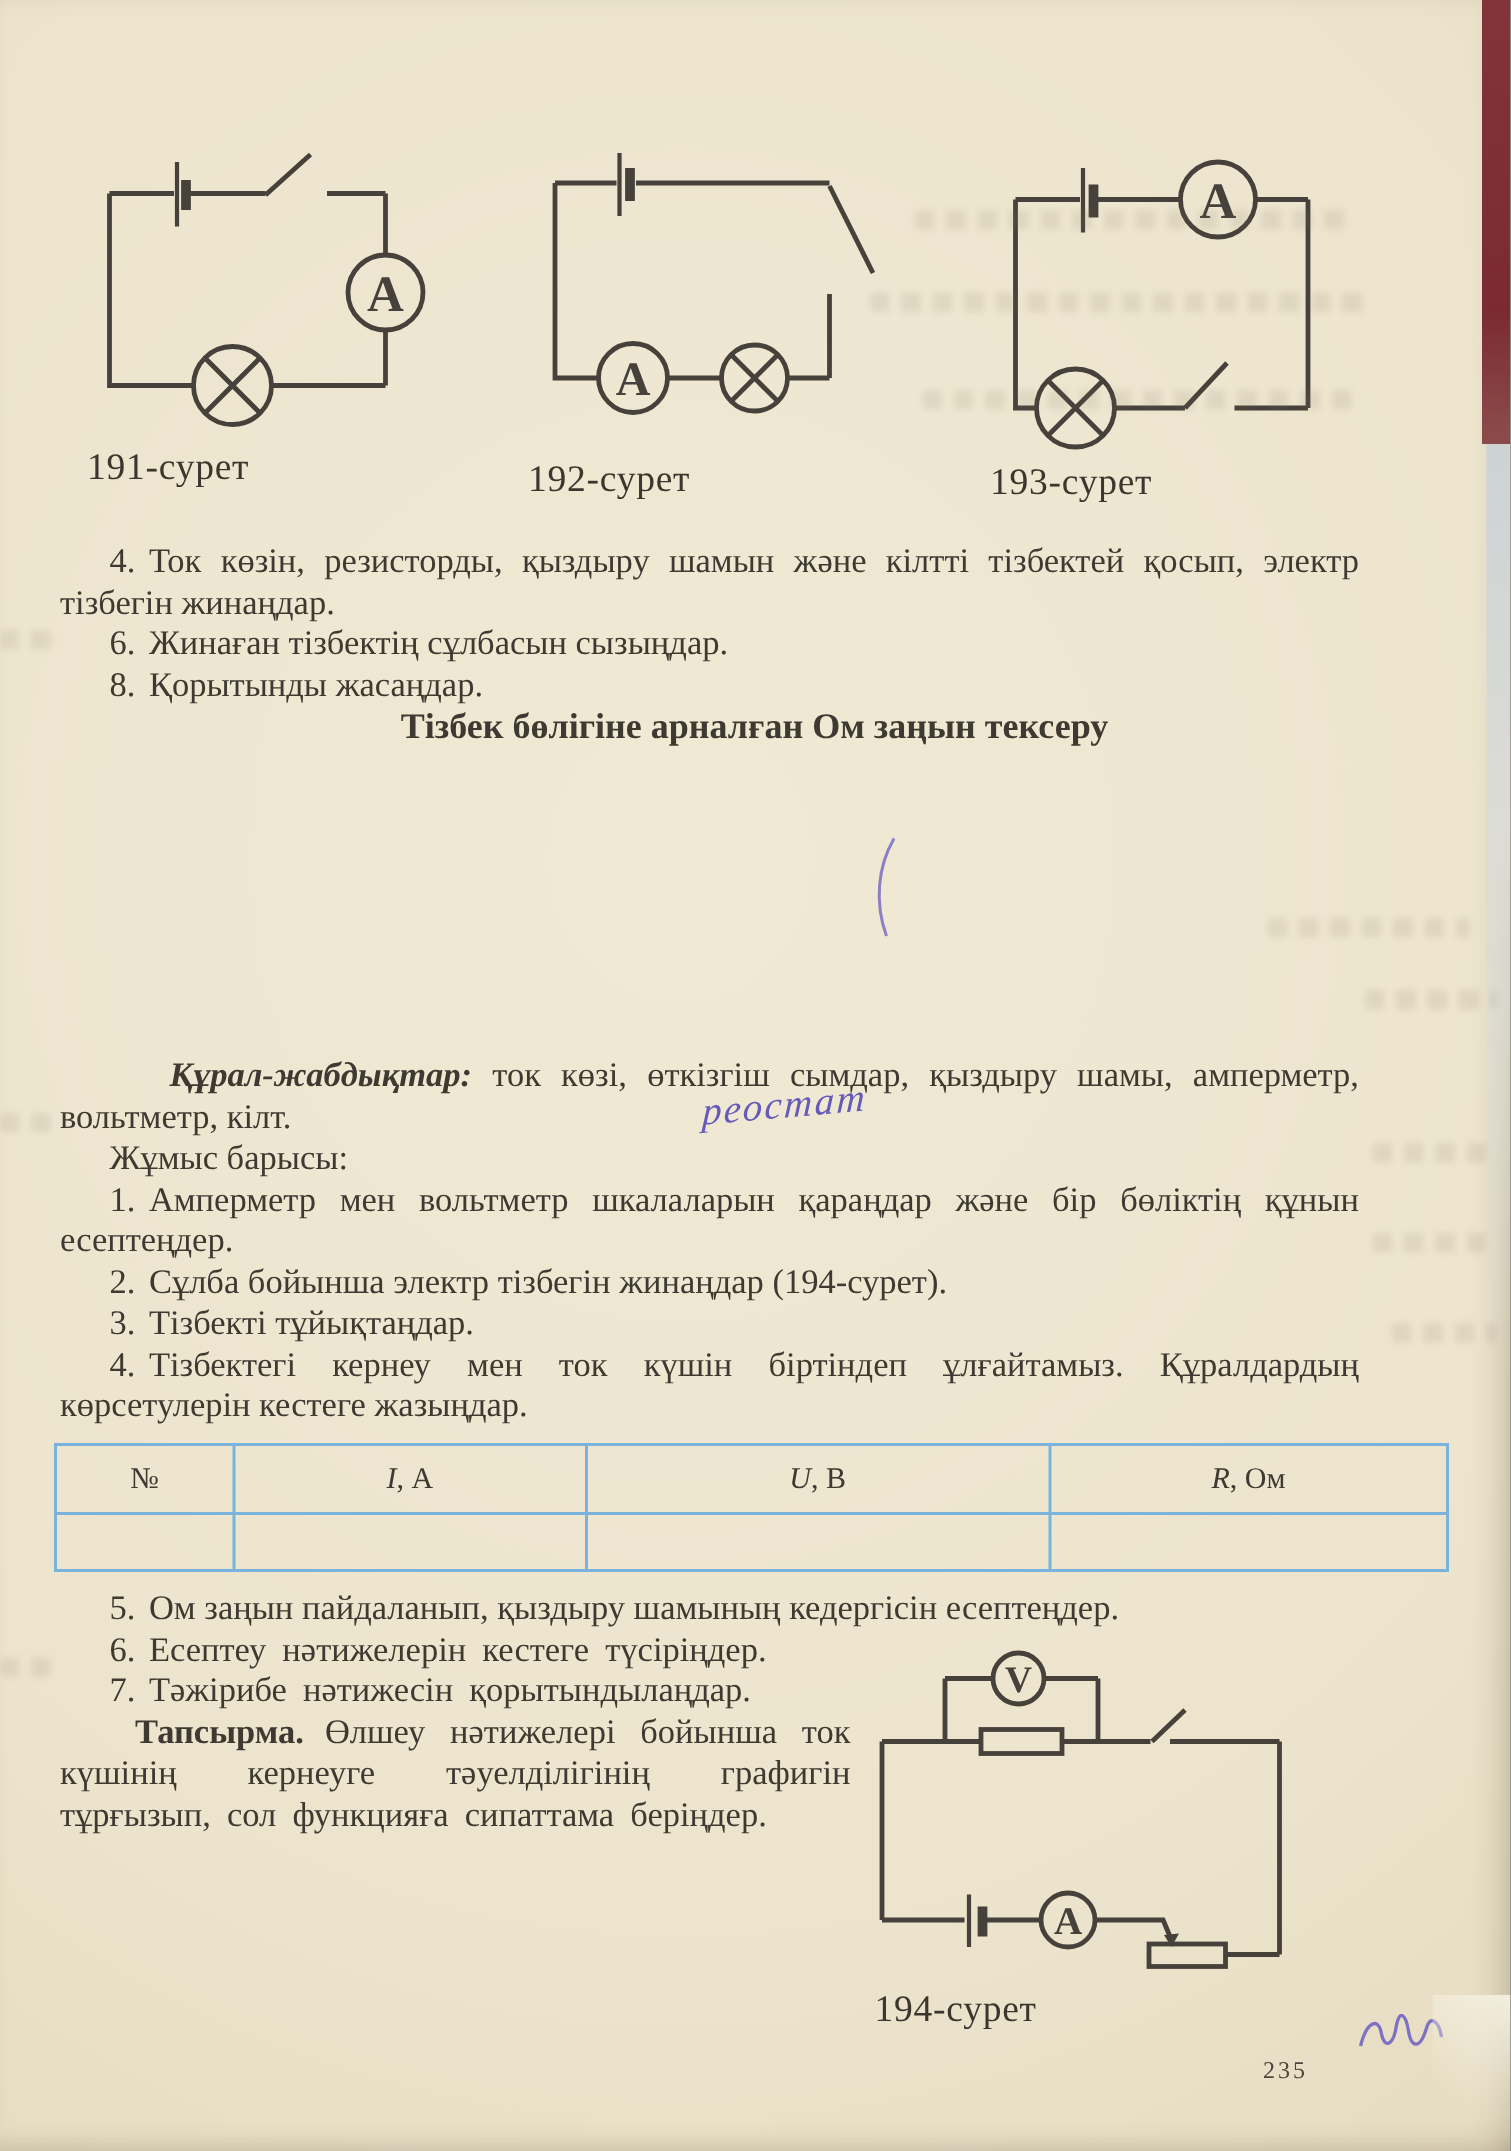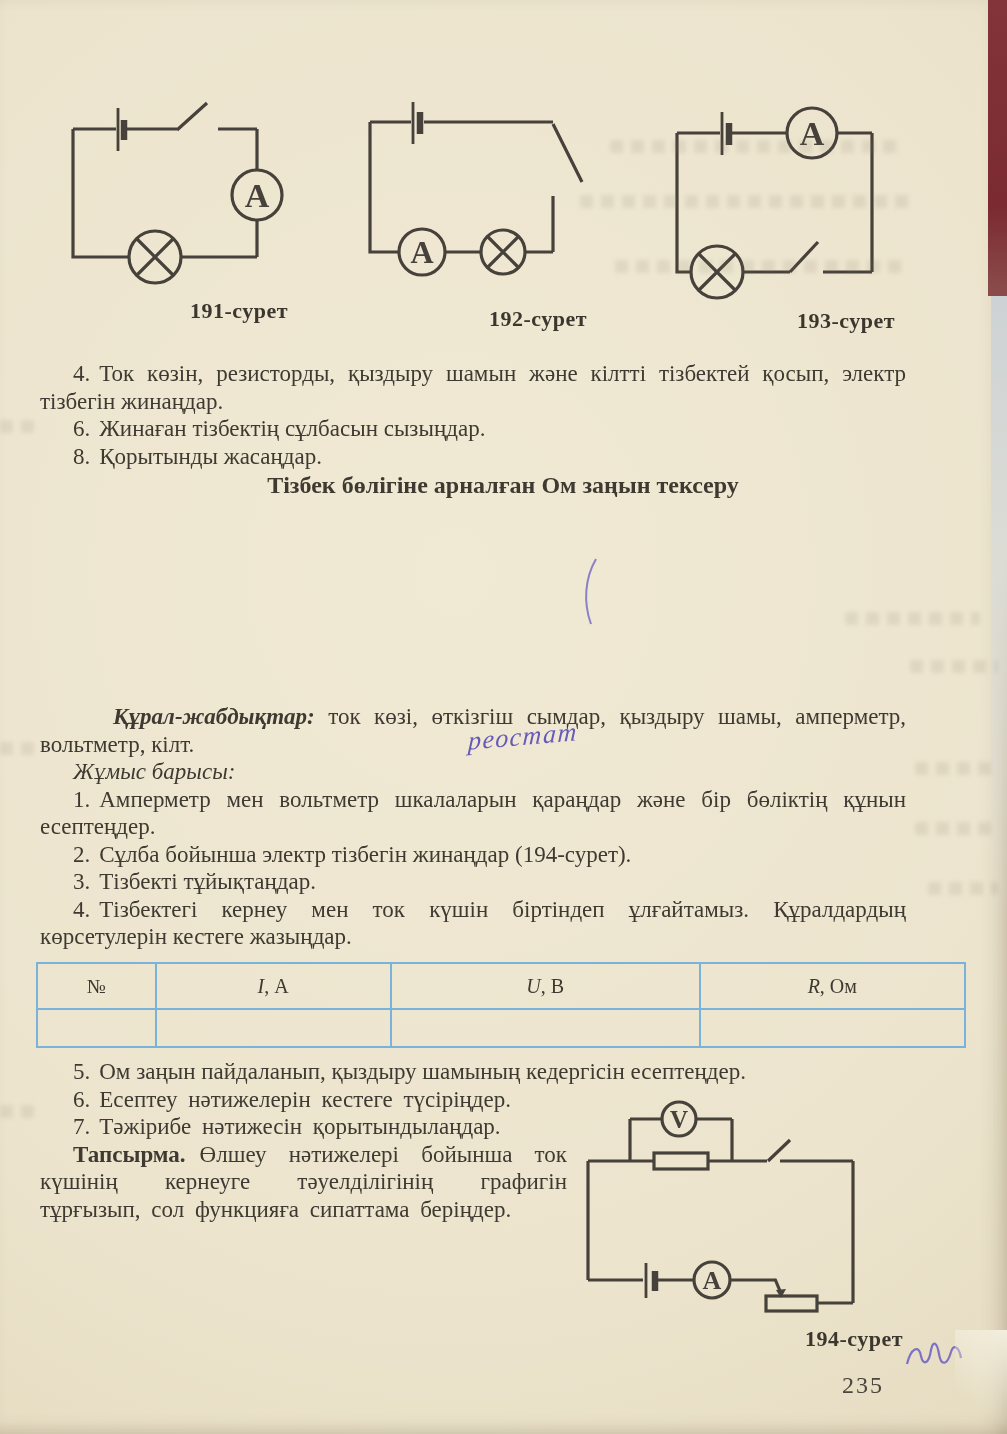--- a/index.html
+++ b/index.html
@@ -10,53 +10,53 @@
       radial-gradient(ellipse 120% 90% at 45% 40%, #f0e9d4 0%, #ece4cd 55%, #e3d9bd 90%, #dcd2b4 100%);
     box-shadow:inset -16px 0 22px -12px rgba(95,82,60,.30), inset 0 -14px 18px -12px rgba(95,82,60,.22);
   }
   
   .circ{position:absolute;}
   .circ path,.circ line,.circ circle,.circ rect{stroke:#46413a;fill:none;stroke-width:3.2px;}
   .circ .thin{stroke-width:2.8px;}
   .circ .thick{stroke-width:6.5px;}
   .circ text{fill:#46413a;stroke:none;font-family:"Liberation Serif","DejaVu Serif",serif;font-weight:bold;}
   .circ .arrowhead{fill:#46413a;stroke:none;}
-  .figcap{position:absolute;font-weight:bold;font-size:22px;letter-spacing:.5px;color:#3b372f;text-align:right;}
+  .figcap{position:absolute;font-weight:normal;font-size:25px;letter-spacing:.5px;color:#3b372f;text-align:left;}
   
   .tblock{position:absolute;left:40px;width:866px;font-size:23px;line-height:27.5px;text-align:justify;}
   .tblock p{margin:0;text-indent:33px;}
   .pnum{margin-right:9px;}
   .work-head{margin-top:23px;text-align:center;text-indent:0 !important;font-weight:bold;font-size:24px;padding-left:60px;}
   .work-title{text-align:center;text-indent:0 !important;font-weight:bold;font-size:24px;line-height:31px;padding-left:60px;}
   .lbl-bi{font-weight:bold;font-style:italic;margin-left:40px;}
-  .lbl-i{font-style:italic;}
+  .lbl-i{}
   .narrow{width:527px;}
   .narrow p{word-spacing:5px;}
-  .assign b{margin-right:14px;}
+  .assign b{margin-right:14px;margin-left:17px;}
   
   .dtable{position:absolute;left:36px;top:962px;width:930px;border-collapse:collapse;}
   .dtable td{border:2px solid #79b3dc;text-align:center;vertical-align:middle;font-size:20px;color:#3e3a32;padding:0;}
   .dtable .hrow td{height:44px;}
   .dtable .drow td{height:36px;}
   .sym{font-style:italic;}
   
   .pen{position:absolute;color:#5a4eb8;}
   .hand{font-style:italic;font-size:26px;letter-spacing:1.5px;transform:rotate(-5deg) skewX(-8deg);opacity:.92;}
   .penline path{stroke:#6a5ec2;fill:none;}
   
   .spine{position:absolute;left:988px;top:0;width:19px;height:296px;
          background:linear-gradient(180deg,#82343a 0%,#7b2a31 70%,#8a4a4a 97%);}
   .pageedge{position:absolute;left:991px;top:296px;width:16px;height:620px;
          background:linear-gradient(180deg,#cdd2d4 0%,#dcdcd6 40%,rgba(230,226,210,0) 100%);}
   .cornerlight{position:absolute;left:955px;top:1330px;width:52px;height:104px;
          background:linear-gradient(220deg,#f4efdf 0%,rgba(240,233,212,0) 70%);}
   
   .ghost{position:absolute;height:13px;border-radius:3px;filter:blur(2px);opacity:.34;
          background:repeating-linear-gradient(90deg, rgba(125,116,94,.38) 0 13px, rgba(125,116,94,0) 13px 21px);}
-  .pagenum{position:absolute;left:842px;top:1372px;font-size:24px;color:#4a463c;letter-spacing:2px;}
+  .pagenum{position:absolute;left:842px;top:1372px;font-size:16px;color:#4a463c;letter-spacing:2px;}
 </style>
 </head>
 <body>
 
 <div class="page">
 
   <svg class="circ" style="left:58px;top:92px" width="230" height="200" viewBox="0 0 230 200">
     <g>
       <path d="M15,37 H58 M69,37 H119 M160,37 H199 M199,37 V78 M199,128 V165 M199,165 H124 M70,165 H15 V37"></path>
     </g>

